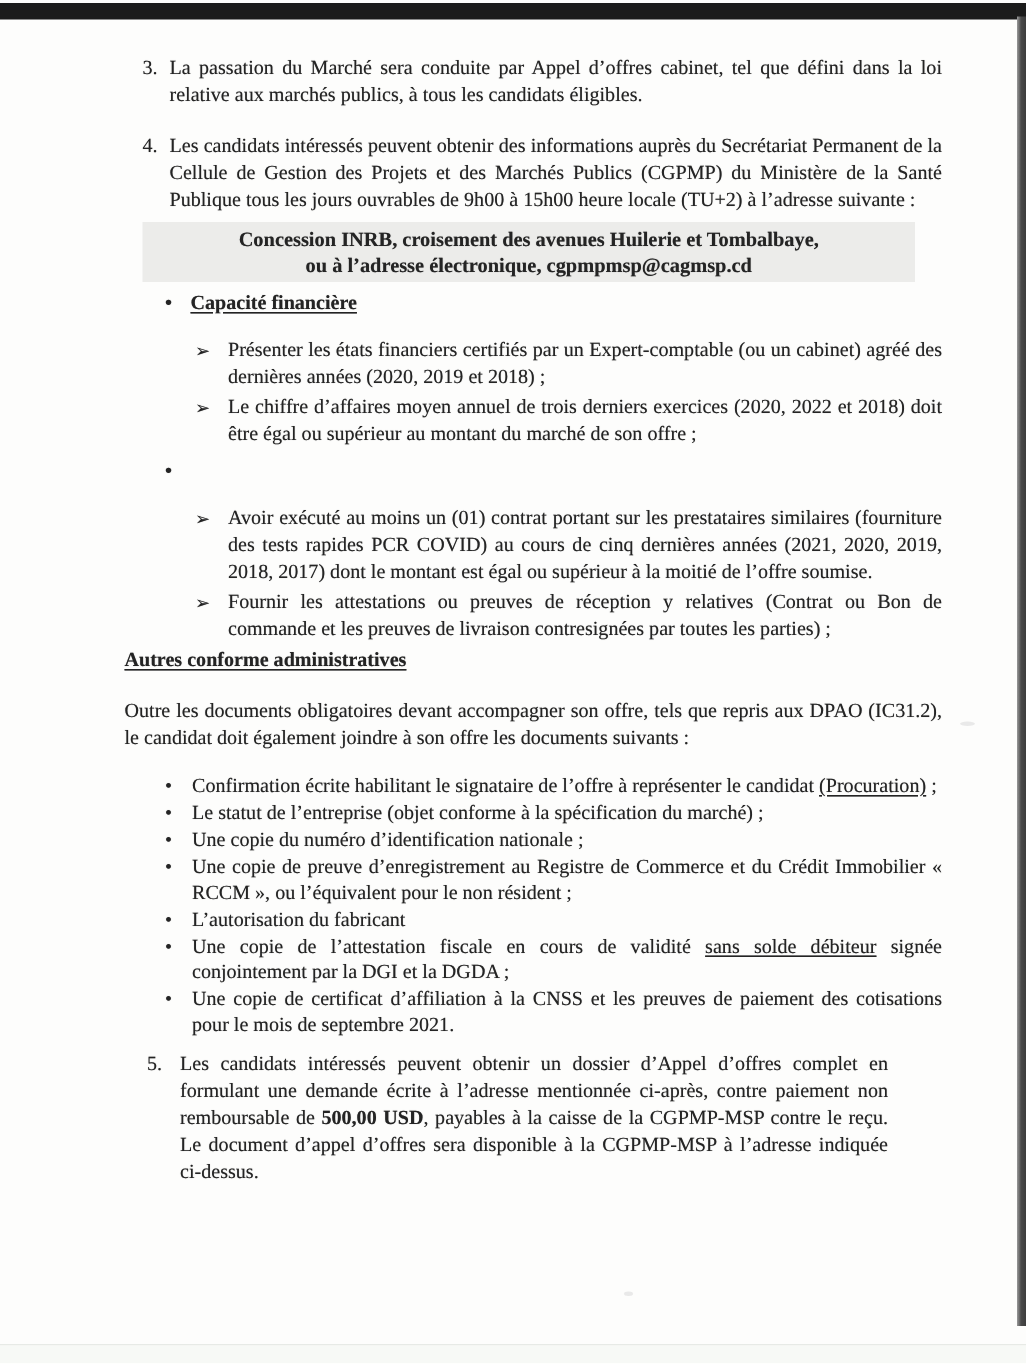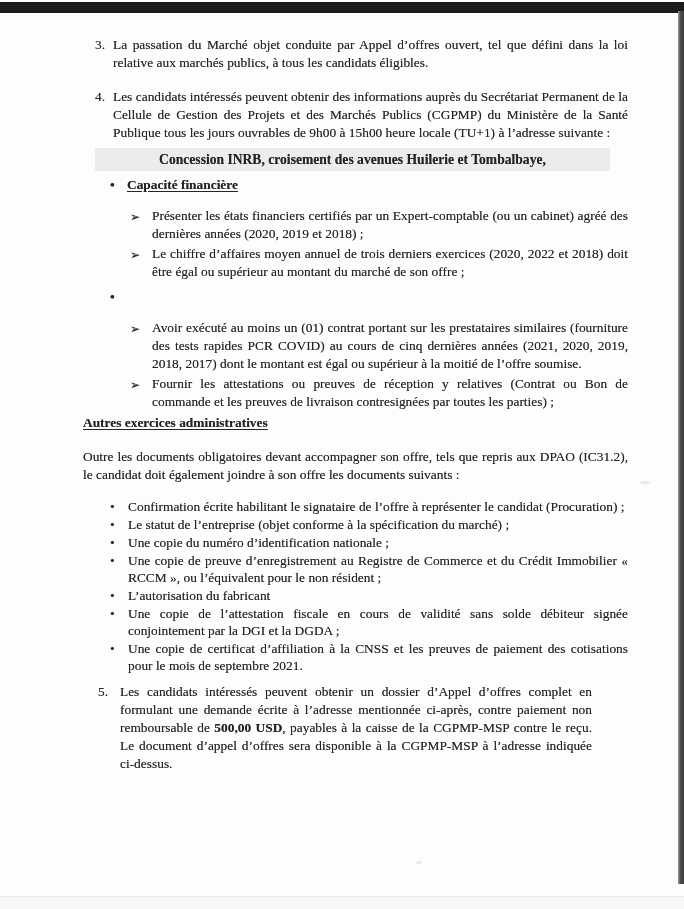--- a/index.html
+++ b/index.html
@@ -48,49 +48,50 @@
   .admin-head { font-weight:bold; text-decoration:underline; text-underline-offset:2px; margin:0; text-align:left; }
   .admin-intro { margin:16px 0 14px 0; }
 
   .dot-item { display:flex; margin-left:27px; line-height:17px; margin-bottom:1px; }
   .dot-item .glyph { flex:0 0 18px; }
   .dot-item .txt { flex:1; }
 
   .item5 { margin-top:9px; margin-right:36px; margin-bottom:0; }
   .item5 .num { flex:0 0 22px; margin-left:15px; }
 
-  .u { text-underline-offset:2px;margin-top:32px; }
+  .u { text-decoration:underline; text-underline-offset:2px;margin-top:32px; }
   .b { font-weight:bold;margin-top:43px; }
 </style>
 </head>
 <body>
 
 <div class="page">
   <div class="edge-top"></div>
   <div class="edge-right"></div>
   <div class="edge-bottom-line"></div>
   <div class="below-strip"></div>
   <div class="speck" style="left:583px;top:95px;width:9px;height:3px;"></div>
   <div class="speck" style="left:640px;top:481px;width:10px;height:3px;"></div>
   <div class="speck" style="left:416px;top:861px;width:6px;height:3px;"></div>
 
   <div class="content">
 
     <div class="num-item">
       <span class="num">3.</span>
-      <span class="txt">La passation du Marché objet conduite par Appel d’offres ouvert, tel que défini dans la loi relative aux marchés publics, à tous les candidats éligibles.</span>
+      <span class="txt">La passation du Marché sera conduite par Appel d’offres cabinet, tel que défini dans la loi relative aux marchés publics, à tous les candidats éligibles.</span>
     </div>
 
     <div class="num-item mb6">
       <span class="num">4.</span>
-      <span class="txt">Les candidats intéressés peuvent obtenir des informations auprès du Secrétariat Permanent de la Cellule de Gestion des Projets et des Marchés Publics (CGPMP) du Ministère de la Santé Publique tous les jours ouvrables de 9h00 à 15h00 heure locale (TU+1) à l’adresse suivante :</span>
+      <span class="txt">Les candidats intéressés peuvent obtenir des informations auprès du Secrétariat Permanent de la Cellule de Gestion des Projets et des Marchés Publics (CGPMP) du Ministère de la Santé Publique tous les jours ouvrables de 9h00 à 15h00 heure locale (TU+2) à l’adresse suivante :</span>
     </div>
 
     <div class="address">
       <div>Concession INRB, croisement des avenues Huilerie et Tombalbaye,</div>
+      <div>ou à l’adresse électronique, cgpmpmsp@cagmsp.cd</div>
     </div>
 
 
     <div class="bullet-head">
       <span class="glyph">•</span>
       <span class="label">Capacité financière</span>
     </div>
 
 
     <div class="arrow-item">
@@ -108,21 +109,21 @@
 
     <div class="arrow-item">
       <span class="glyph">➢</span>
       <span class="txt">Avoir exécuté au moins un (01) contrat portant sur les prestataires similaires (fourniture des tests rapides PCR COVID) au cours de cinq dernières années (2021, 2020, 2019, 2018, 2017) dont le montant est égal ou supérieur à la moitié de l’offre soumise.</span>
     </div>
     <div class="arrow-item mb3">
       <span class="glyph">➢</span>
       <span class="txt">Fournir les attestations ou preuves de réception y relatives (Contrat ou Bon de commande et les preuves de livraison contresignées par toutes les parties) ;</span>
     </div>
 
-    <p class="admin-head">Autres exercices administratives</p>
+    <p class="admin-head">Autres conforme administratives</p>
     <p class="admin-intro">Outre les documents obligatoires devant accompagner son offre, tels que repris aux DPAO (IC31.2), le candidat doit également joindre à son offre les documents suivants :</p>
 
     <div class="dot-item">
       <span class="glyph">•</span>
       <span class="txt"><span>Confirmation écrite habilitant le signataire de l’offre à représenter le candidat </span><span class="u">(Procuration)</span><span> ;</span></span>
     </div>
     <div class="dot-item">
       <span class="glyph">•</span>
       <span class="txt"><span>Le statut de l’entreprise (objet conforme à la spécification du marché) ;</span><span class="u"></span><span></span></span>
     </div>

